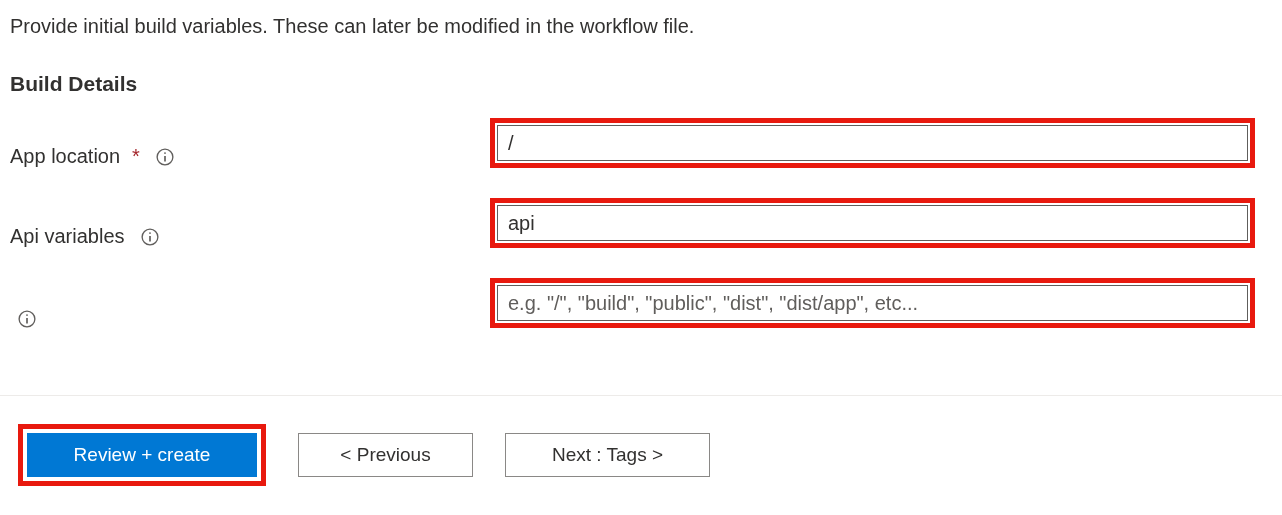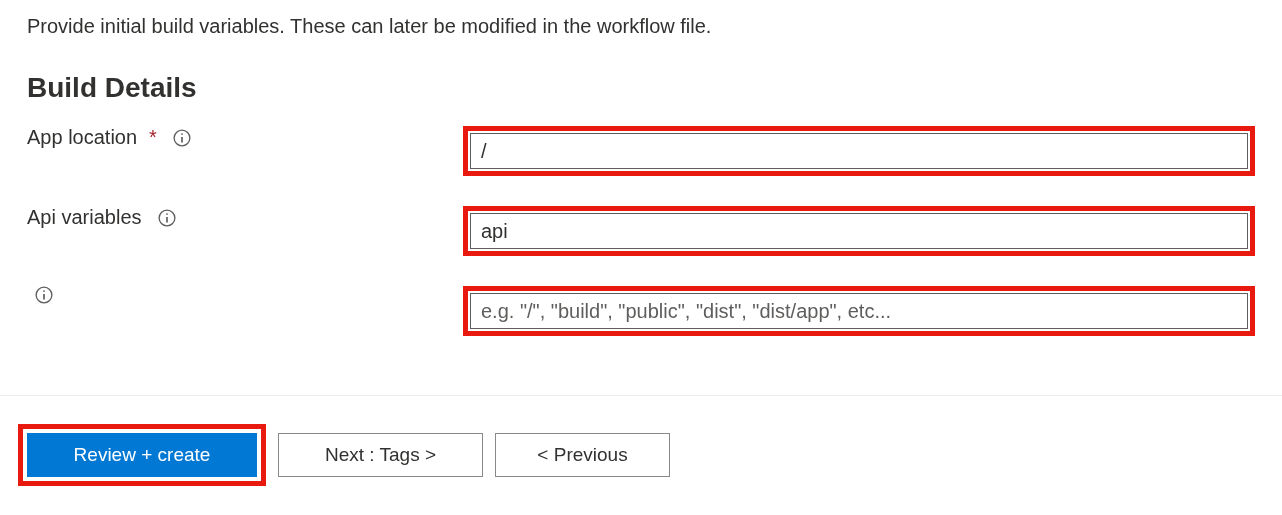--- a/index.html
+++ b/index.html
@@ -10,38 +10,39 @@
     body {
       font-family: "Segoe UI", -apple-system, BlinkMacSystemFont, sans-serif;
       font-size: 18px;
       color: #323130;
       background: #ffffff;
       width: 1282px;
       height: 515px;
       position: relative;
     }
     .content {
-      padding: 15px 27px 0 27px;
+      padding: 15px 27px 0 10px;
     }
     .description {
       font-size: 20px;
       color: #323130;
       margin-bottom: 34px;
       font-weight: 400;
     }
     .section-title {
-      font-size: 28px;
+      font-size: 21px;
       font-weight: 600;
       color: #323130;
       margin-bottom: 22px;
     }
     .form-row {
       display: flex;
-      align-items: flex-start;
+      align-items: flex-end;
       margin-bottom: 30px;
+      gap: 44px;
     }
     .label-group {
       width: 436px;
       display: flex;
       align-items: center;
       gap: 8px;
     }
     .label-text {
       font-size: 20px;
       color: #323130;
@@ -90,21 +91,21 @@
       top: 395px;
       height: 1px;
       background: #edebe9;
     }
     .footer {
       position: absolute;
       left: 18px;
       top: 424px;
       display: flex;
       align-items: center;
-      gap: 12px;
+      gap: 32px;
     }
     .primary-highlight-wrapper {
       border: 5px solid #e8190e;
       padding: 4px;
     }
     .btn {
       height: 44px;
       padding: 0 24px;
       font-size: 19px;
       font-family: inherit;
@@ -187,15 +188,15 @@
     </div>
   </div>
 </div>
 
 <div class="divider"></div>
 
 <div class="footer">
   <div class="primary-highlight-wrapper">
     <button class="btn btn-primary">Review + create</button>
   </div>
+  <button class="btn btn-secondary">&lt; Previous</button>
   <button class="btn btn-secondary next">Next : Tags &gt;</button>
-  <button class="btn btn-secondary">&lt; Previous</button>
 </div>
 
 </body></html>

